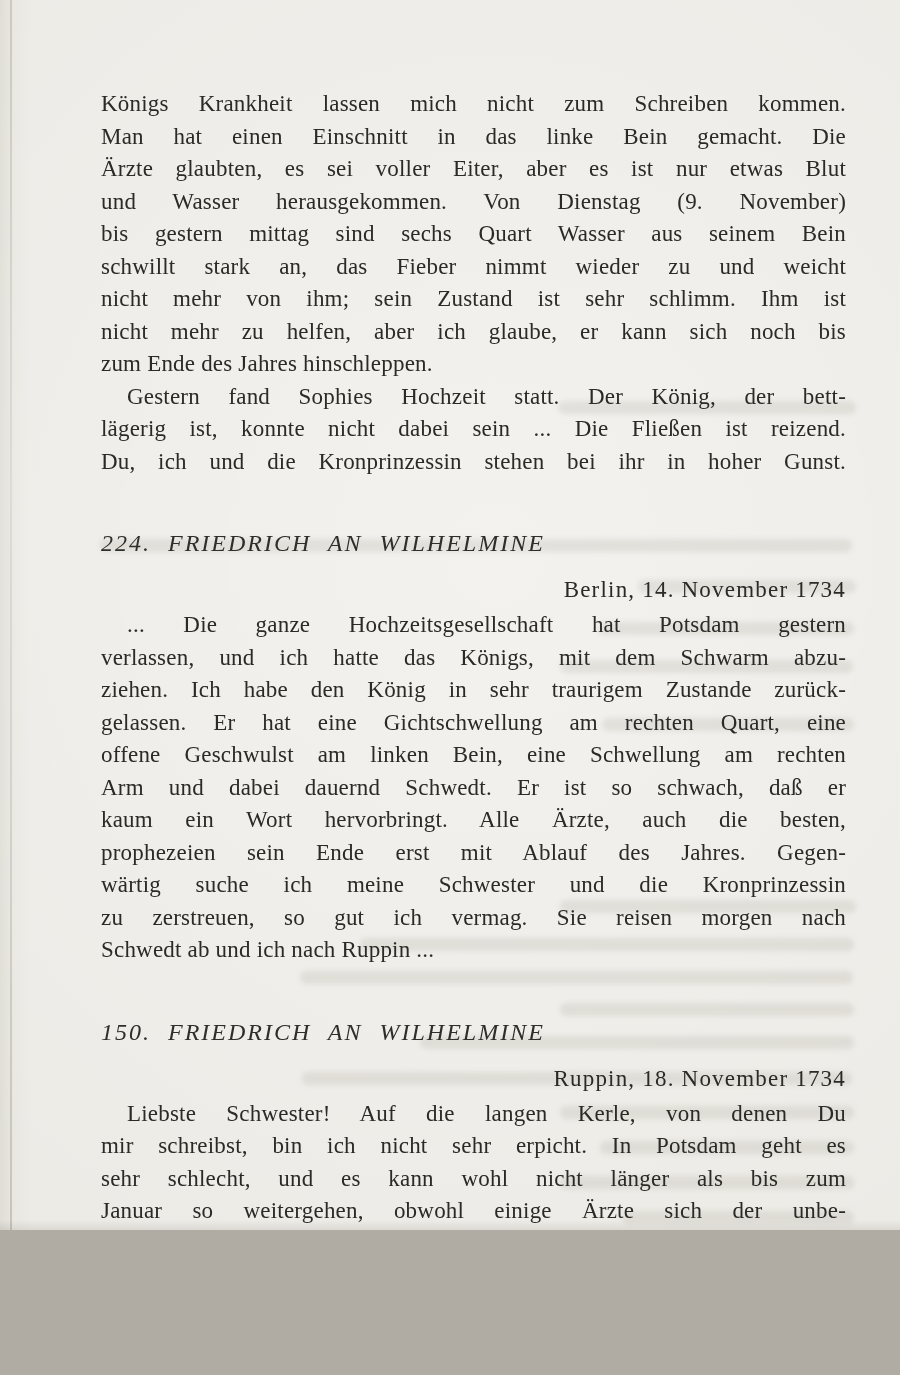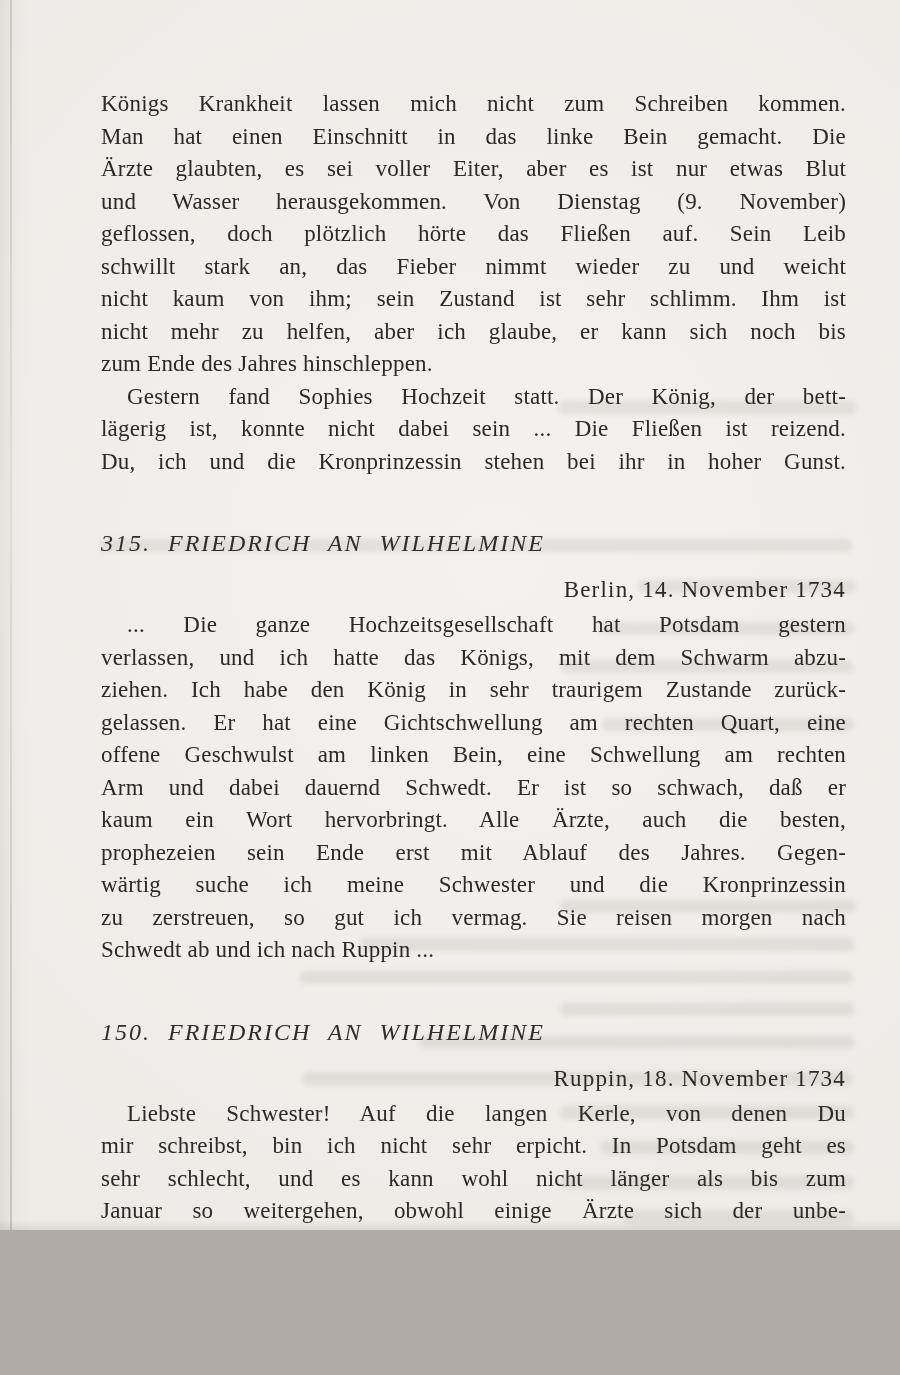--- a/index.html
+++ b/index.html
@@ -111,32 +111,32 @@
   <div class="smudge" style="left:600px; top:1141px; width:254px;"></div>
   <div class="smudge" style="left:560px; top:1176px; width:294px;"></div>
   <div class="smudge" style="left:622px; top:1211px; width:232px;"></div>
 
   <div class="text-column">
       <div class="para">
         <div class="line">Königs Krankheit lassen mich nicht zum Schreiben kommen.</div>
         <div class="line">Man hat einen Einschnitt in das linke Bein gemacht. Die</div>
         <div class="line">Ärzte glaubten, es sei voller Eiter, aber es ist nur etwas Blut</div>
         <div class="line">und Wasser herausgekommen. Von Dienstag (9. November)</div>
-        <div class="line">geflossen, doch plötzlich hörte das Fließen auf. Sein Leib</div>
+        <div class="line">bis gestern mittag sind sechs Quart Wasser aus seinem Bein</div>
         <div class="line">schwillt stark an, das Fieber nimmt wieder zu und weicht</div>
-        <div class="line">nicht kaum von ihm; sein Zustand ist sehr schlimm. Ihm ist</div>
+        <div class="line">nicht mehr von ihm; sein Zustand ist sehr schlimm. Ihm ist</div>
         <div class="line">nicht mehr zu helfen, aber ich glaube, er kann sich noch bis</div>
         <div class="line flush">zum Ende des Jahres hinschleppen.</div>
       </div>
       <div class="para">
         <div class="line indent">Gestern fand Sophies Hochzeit statt. Der König, der bett-</div>
         <div class="line">lägerig ist, konnte nicht dabei sein ... Die Fließen ist reizend.</div>
         <div class="line">Du, ich und die Kronprinzessin stehen bei ihr in hoher Gunst.</div>
       </div>
-      <h2 class="heading">315. FRIEDRICH AN WILHELMINE</h2>
+      <h2 class="heading">224. FRIEDRICH AN WILHELMINE</h2>
       <div class="dateline">Berlin, 14. November 1734</div>
       <div class="para">
         <div class="line indent">... Die ganze Hochzeitsgesellschaft hat Potsdam gestern</div>
         <div class="line">verlassen, und ich hatte das Königs, mit dem Schwarm abzu-</div>
         <div class="line">ziehen. Ich habe den König in sehr traurigem Zustande zurück-</div>
         <div class="line">gelassen. Er hat eine Gichtschwellung am rechten Quart, eine</div>
         <div class="line">offene Geschwulst am linken Bein, eine Schwellung am rechten</div>
         <div class="line">Arm und dabei dauernd Schwedt. Er ist so schwach, daß er</div>
         <div class="line">kaum ein Wort hervorbringt. Alle Ärzte, auch die besten,</div>
         <div class="line">prophezeien sein Ende erst mit Ablauf des Jahres. Gegen-</div>

